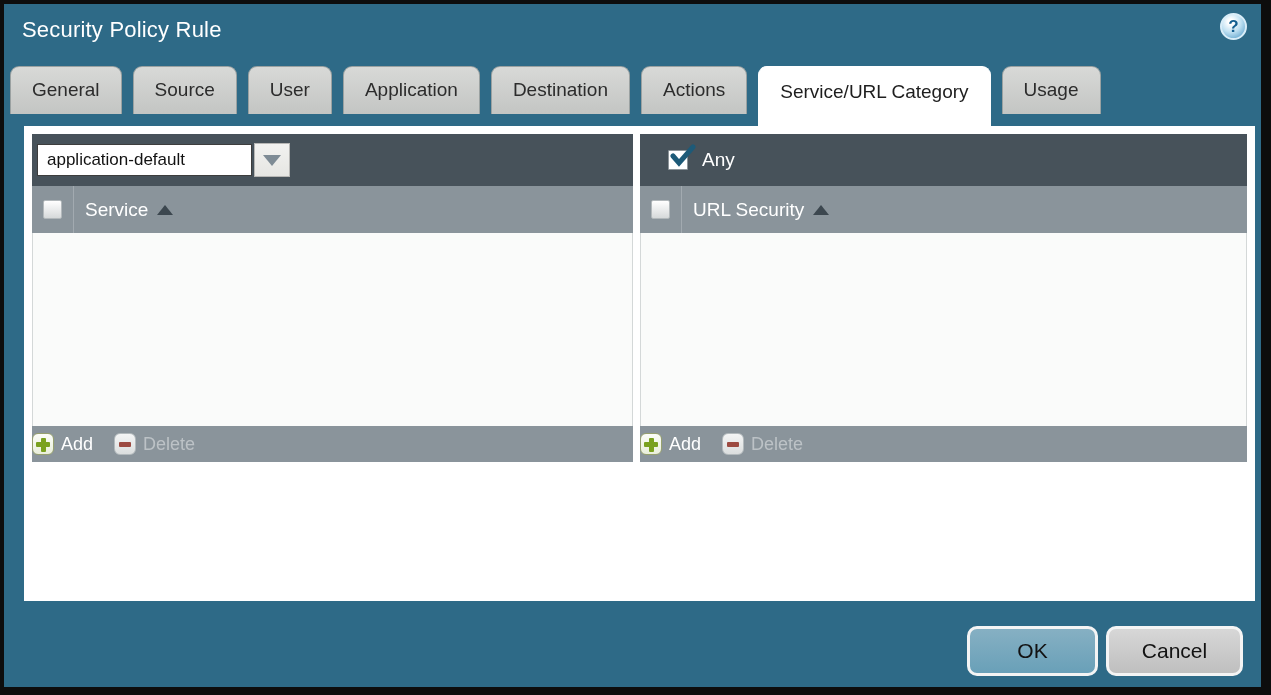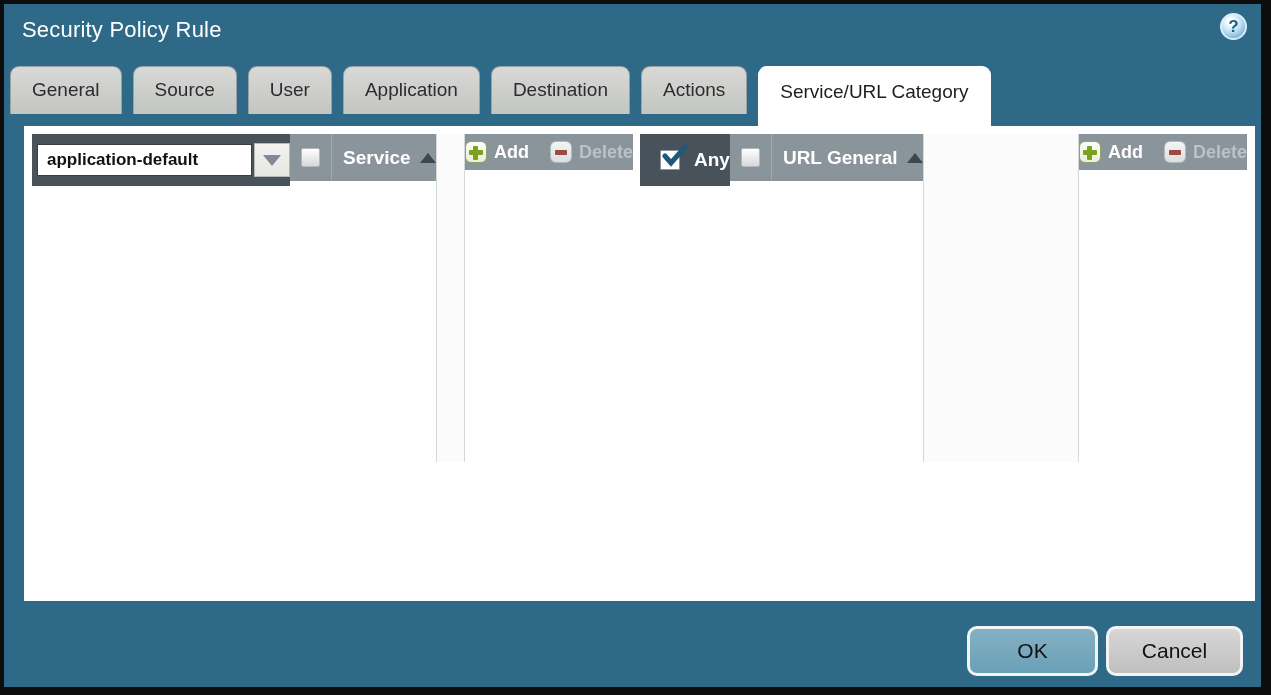--- a/index.html
+++ b/index.html
@@ -48,30 +48,30 @@
     color: #1e1e1e; z-index: 5;
   }
 
   
   .content {
     position: absolute; left: 20px; top: 122px; width: 1231px; height: 475px;
     background: #ffffff; z-index: 2;
   }
   .panel {
     position: absolute; top: 8px; height: 328px;
-    display: flex; flex-direction: row; font-weight: bold;
+    display: flex; flex-direction: column;
   }
   .panel.left  { left: 8px;   width: 601px; }
   .panel.right { left: 616px; width: 607px; }
 
   .panel-top {
     height: 52px; flex: none; background: #47525a;
     display: flex; align-items: center; padding-left: 5px;
   }
-  .panel-top.any { padding-left: 20px; }
+  .panel-top.any { padding-left: 28px; }
 
   
   .combo { display: flex; align-items: center; }
   .sel-input {
     width: 215px; height: 32px; background: #ffffff;
     border: 1px solid #3d3d3d; color: #121212;
     font-size: 17px; padding: 0 9px;
     display: flex; align-items: center; cursor: text;
   }
   .sel-btn {
@@ -172,20 +172,21 @@
     <div class="help">?</div>
 
     <div class="tabs">
       <div class="tab">General</div>
       <div class="tab">Source</div>
       <div class="tab">User</div>
       <div class="tab">Application</div>
       <div class="tab">Destination</div>
       <div class="tab">Actions</div>
       <div class="tab active">Service/URL Category</div>
+      <div class="tab">Usage</div>
     </div>
 
     <div class="content">
 
       <div class="panel left">
         <div class="panel-top">
           <div class="combo">
             <div class="sel-input">application-default</div>
             <div class="sel-btn">
               <span class="tri-down"></span>
@@ -221,21 +222,21 @@
               <path d="M4 12 L10 19 L24 3" stroke="#1d5a78" stroke-width="5" fill="none" stroke-linecap="round"></path>
             </svg>
           </span>
           <span class="any-label">Any</span>
         </div>
         <div class="col-header">
           <div class="cb-cell">
             <span class="checkbox"></span>
           </div>
           <div class="col-label-wrap">
-            <span class="col-label">URL General</span>
+            <span class="col-label">URL Security</span>
             <span class="caret-up"></span>
           </div>
         </div>
         <div class="panel-body"></div>
         <div class="panel-footer">
           <div class="ftr-btn">
             <span class="icon-add"></span>
             <span class="ftr-label">Add</span>
           </div>
           <div class="ftr-btn disabled">

